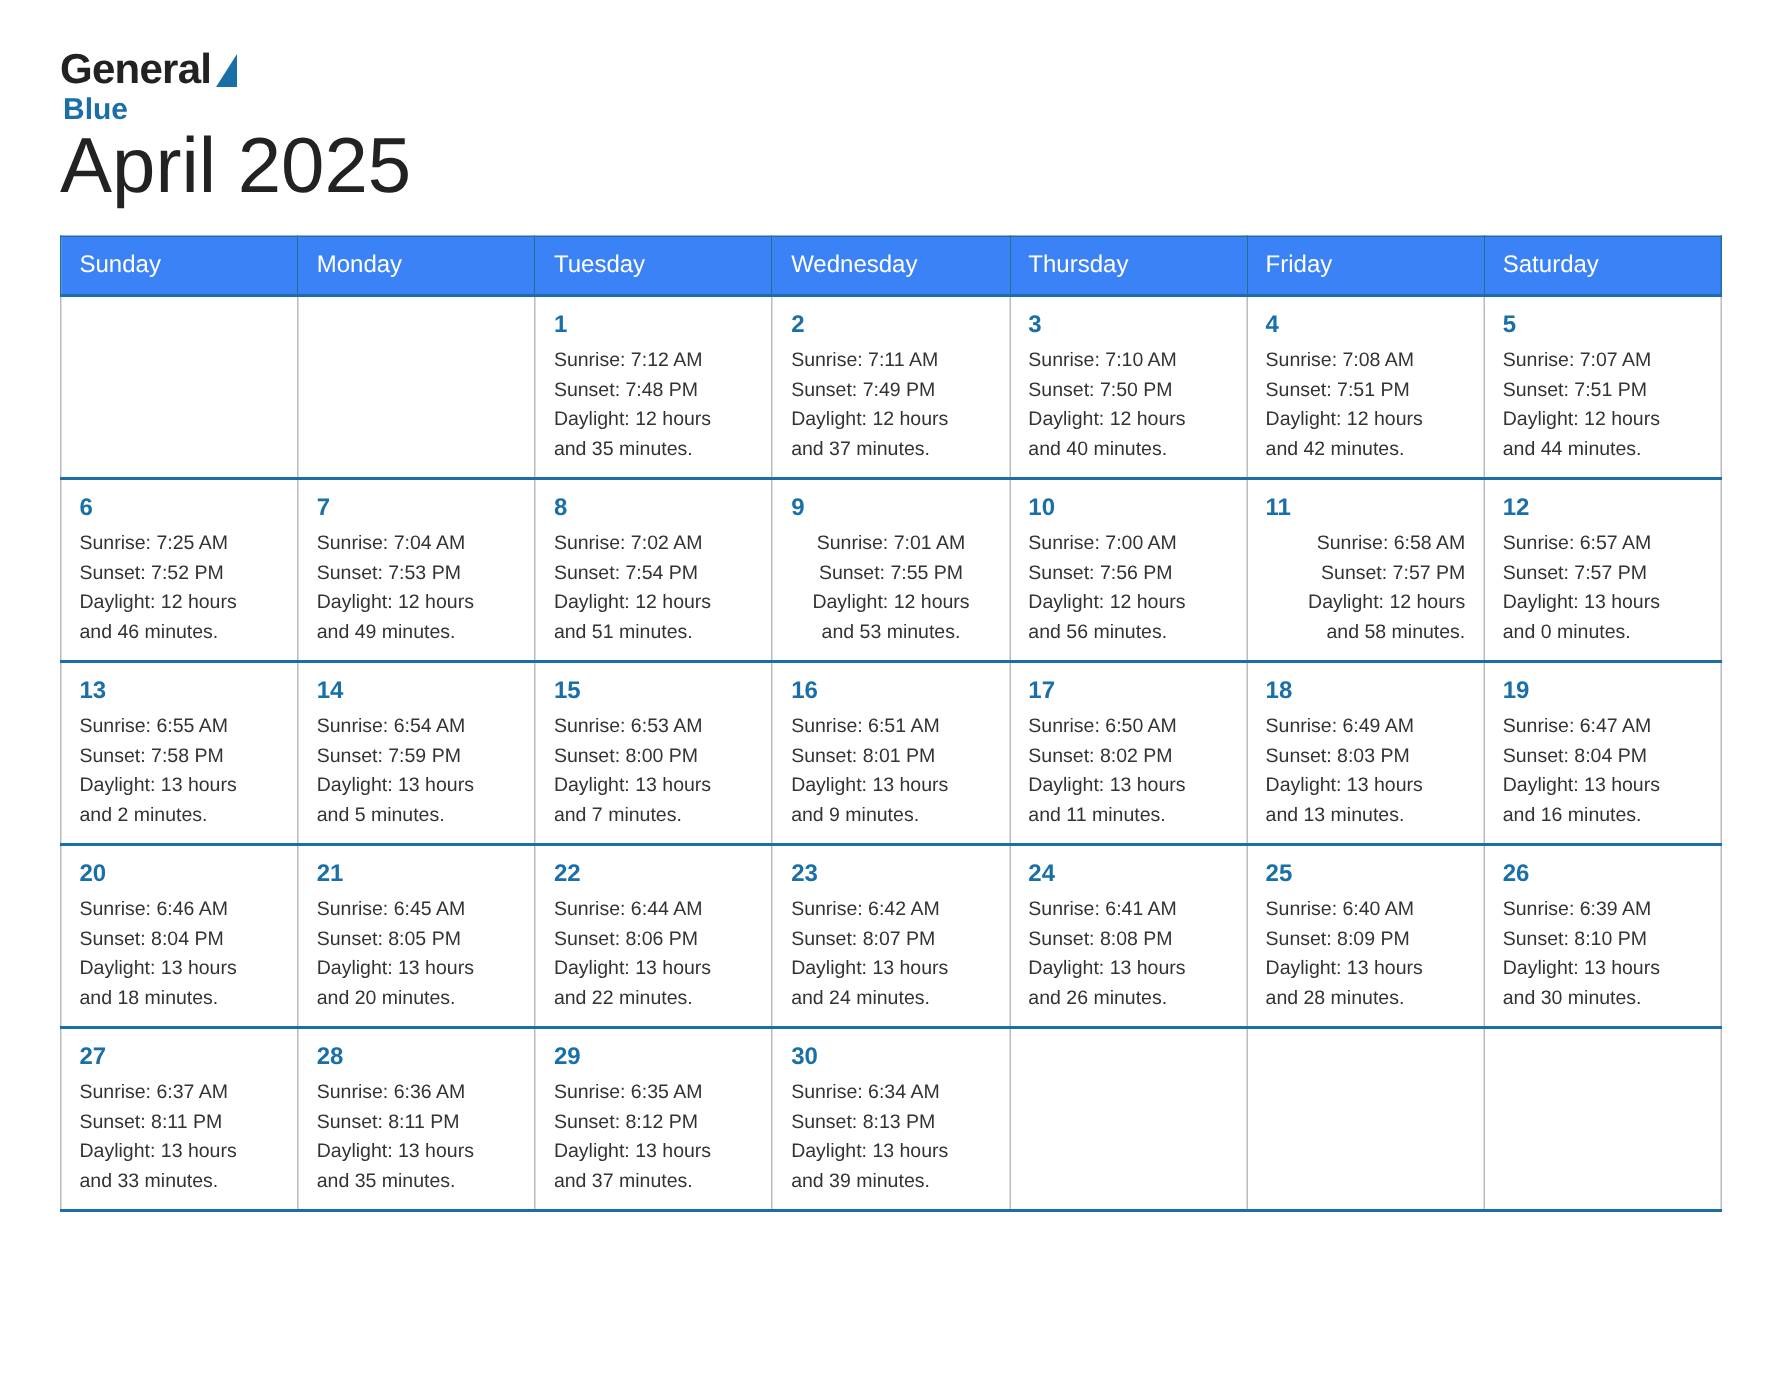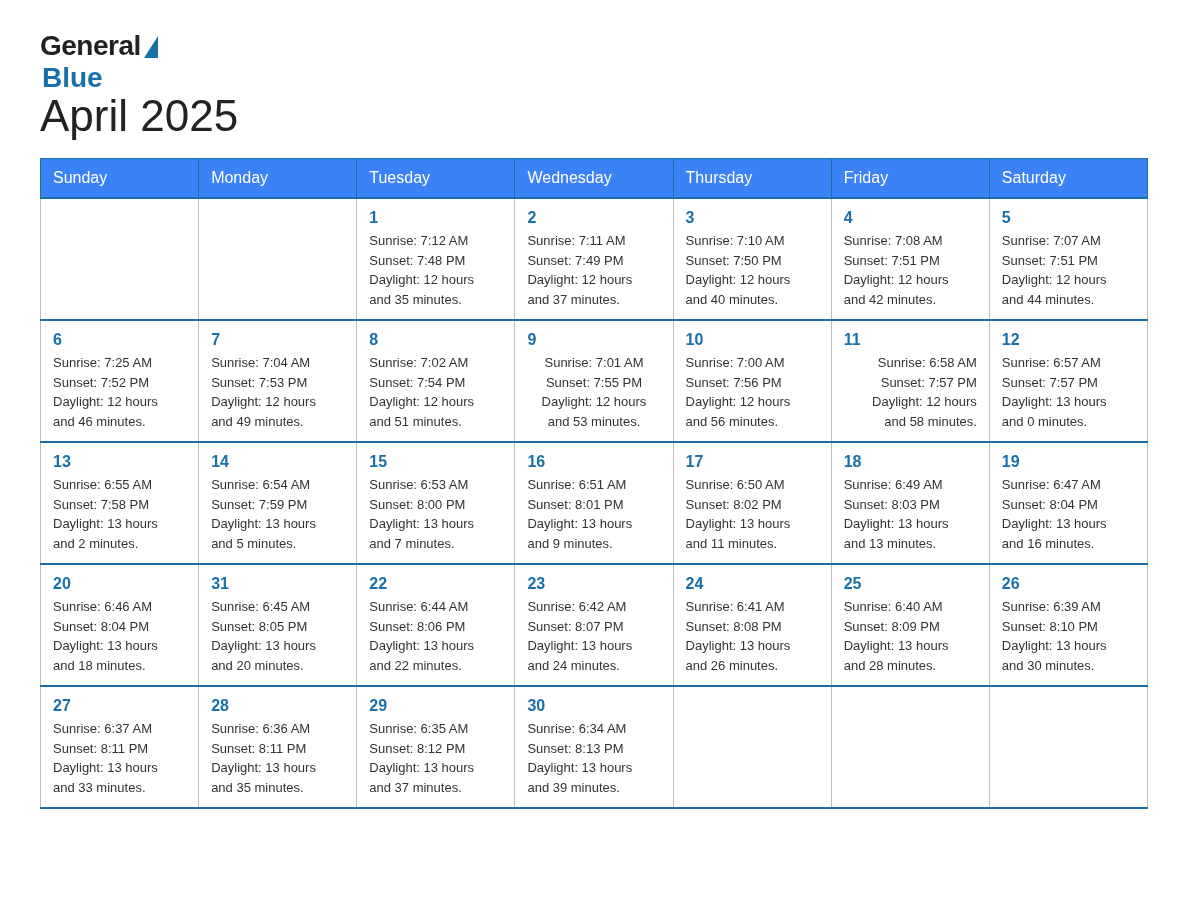--- a/index.html
+++ b/index.html
@@ -35,30 +35,30 @@
     }
     .logo-triangle {
       width: 0;
       height: 0;
       border-left: 14px solid transparent;
       border-bottom: 22px solid #1a6fa8;
       margin-left: 3px;
       margin-top: 2px;
     }
     .logo-blue {
-      font-size: 28px;
+      font-size: 20px;
       font-weight: bold;
       color: #1a6fa8;
       margin-left: 2px;
     }
     .title-section {
       text-align: right;
     }
     .month-title {
-      font-size: 44px;
+      font-size: 52px;
       font-weight: normal;
       color: #222;
       line-height: 1;
     }
     .location {
       font-size: 20px;
       color: #444;
       margin-top: 6px;
     }
     .calendar {
@@ -275,21 +275,21 @@
       </tr>
       <tr>
         <td>
           <span class="day-number">20</span>
           <div class="day-info" style="white-space: pre-line;">Sunrise: 6:46 AM
 Sunset: 8:04 PM
 Daylight: 13 hours
 and 18 minutes.</div>
         </td>
         <td>
-          <span class="day-number">31</span>
+          <span class="day-number">21</span>
           <div class="day-info" style="white-space: pre-line;">Sunrise: 6:45 AM
 Sunset: 8:05 PM
 Daylight: 13 hours
 and 20 minutes.</div>
         </td>
         <td>
           <span class="day-number">22</span>
           <div class="day-info" style="white-space: pre-line;">Sunrise: 6:44 AM
 Sunset: 8:06 PM
 Daylight: 13 hours

